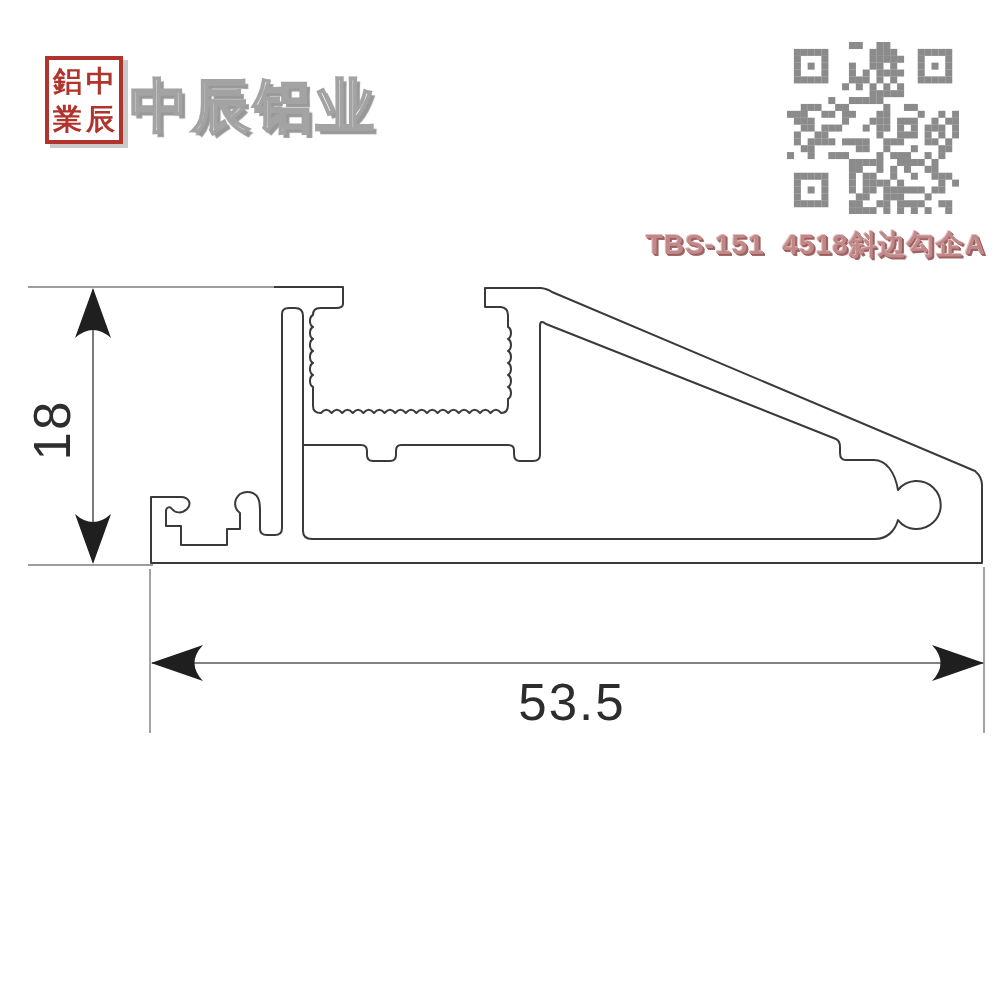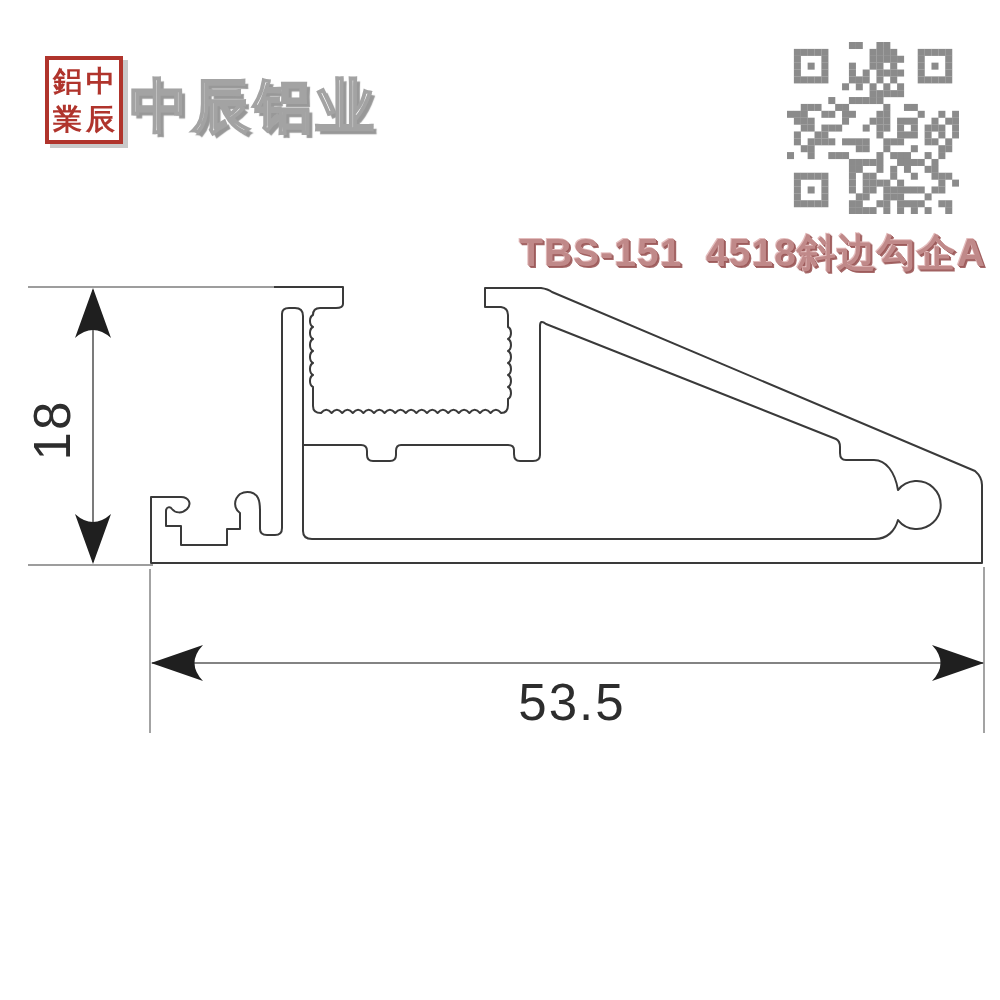--- a/index.html
+++ b/index.html
@@ -15,21 +15,21 @@
 
   
   .brand{position:absolute;left:130px;top:68px;font-size:58px;font-weight:bold;letter-spacing:4px;
     color:#ffffff;-webkit-text-stroke:2px #a3a3a3;
     text-shadow:4px 4px 1px #989898, 1px 1px 0 #bdbdbd;}
 
   
   .qr{position:absolute;left:787px;top:42px;width:172px;height:172px;}
 
   
-  .plabel{position:absolute;right:14px;top:226px;font-size:39px;font-weight:bold;letter-spacing:1px;
+  .plabel{position:absolute;right:14px;top:226px;font-size:28px;font-weight:bold;letter-spacing:1px;
     color:#c08989;text-shadow:-1px -1px 0 #e3bcbc, 1px 1px 0 #9d5b5b, 2px 2px 0 #a66a6a;
     white-space:pre;}
 
   
   .drawing{position:absolute;left:0;top:0;width:1000px;height:1000px;}
   .dimtext{font-family:"Liberation Sans",sans-serif;font-size:51px;fill:#2d2d2d;letter-spacing:2px;}
 </style>
 </head>
 <body>
 

